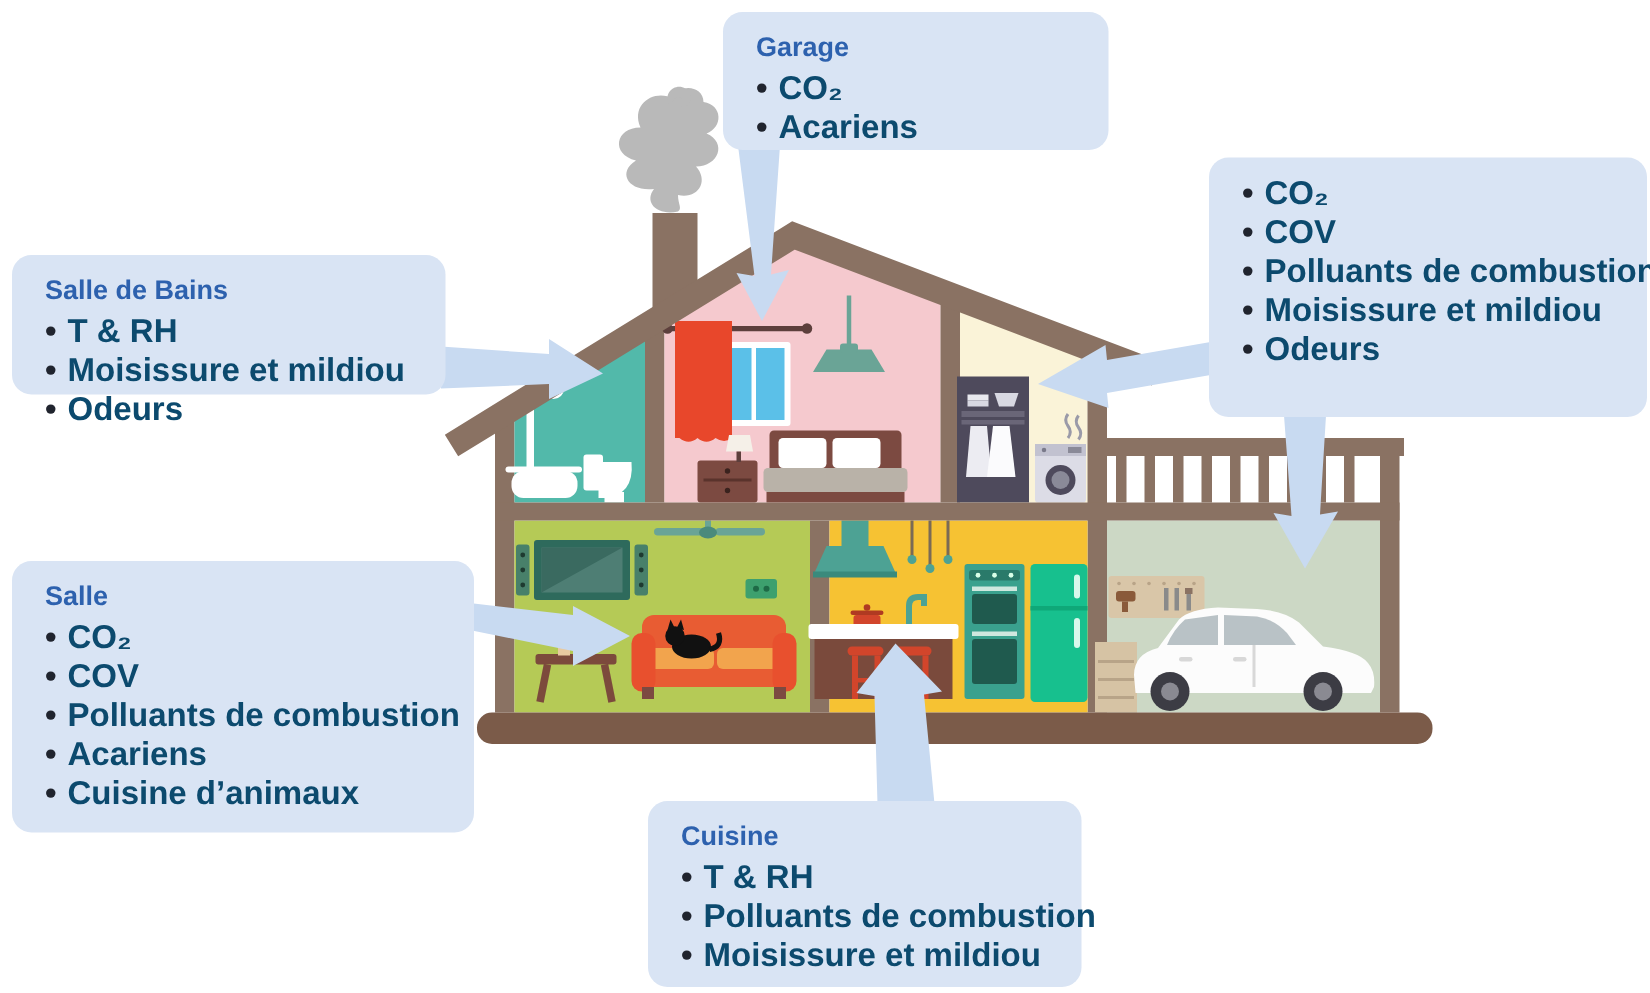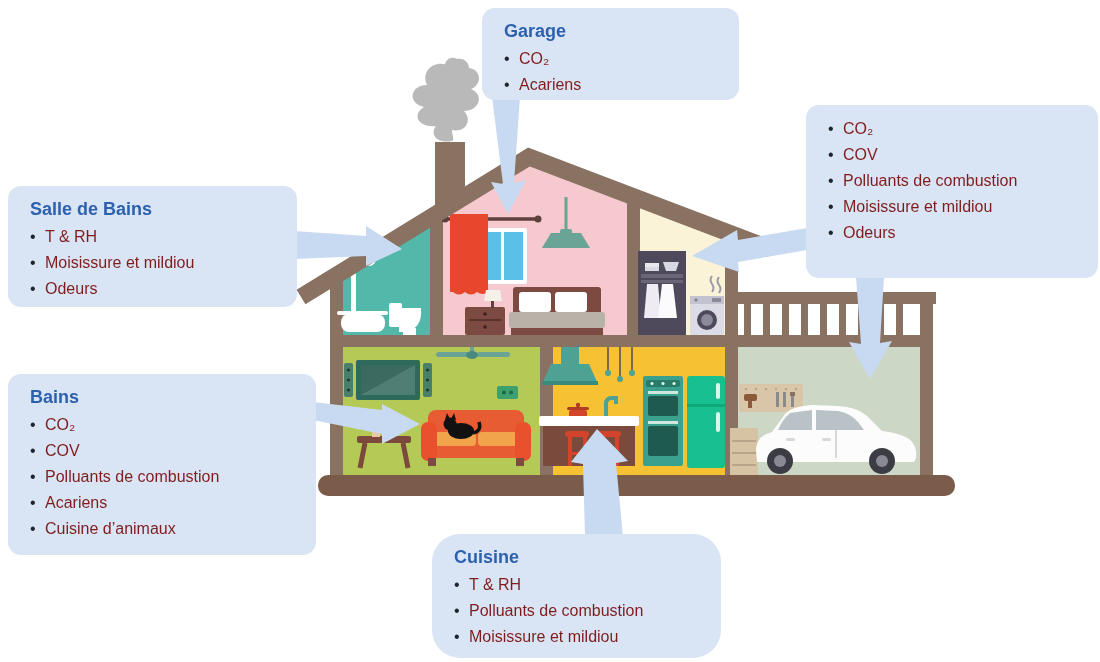--- a/index.html
+++ b/index.html
@@ -2,27 +2,27 @@
 <html><head>
 <meta charset="utf-8">
 <style>
   html,body{margin:0;padding:0;background:#fff;}
   body{font-family:"Liberation Sans","DejaVu Sans",sans-serif;}
   .stage{position:relative;width:1100px;height:662px;background:#fff;overflow:hidden;}
   .house-svg{position:absolute;left:0;top:0;width:1100px;height:662px;}
   .callout{position:absolute;background:#d9e4f4;border-radius:13px;padding:11px 18px 12px 22px;box-sizing:border-box;}
   .callout h3{margin:0 0 3px 0;font-size:18px;font-weight:700;color:#2d61ae;line-height:24px;}
   .callout ul{margin:0;padding:0;list-style:none;}
-  .callout li{font-size:16px;color:#7f1d1d;line-height:26px;white-space:nowrap;}
+  .callout li{font-size:22px;color:#0c4a6e;line-height:26px;white-space:nowrap;font-weight:bold;}
   .callout li::before{content:"•";display:inline-block;width:15px;color:#20242e;}
   .co-chambre{left:482px;top:8px;width:257px;height:92px;}
-  .co-bains{left:8px;top:186px;width:289px;height:121px;}
+  .co-bains{left:8px;top:170px;width:289px;height:93px;}
   .co-garage{left:806px;top:105px;width:292px;height:173px;}
   .co-salon{left:8px;top:374px;width:308px;height:181px;}
-  .co-cuisine{left:432px;top:534px;width:289px;height:124px;border-radius:28px;}
+  .co-cuisine{left:432px;top:534px;width:289px;height:124px;}
 </style>
 </head>
 <body>
 
 <div class="stage">
 
   <svg class="house-svg" viewBox="0 0 1100 662">
 
     <g>
       <path fill="#b9b9b9" d="M452,141 C438,144 429,135 436,126 C419,128 411,115 424,107
@@ -318,21 +318,21 @@
     <ul>
       <li>CO₂</li>
       <li>COV</li>
       <li>Polluants de combustion</li>
       <li>Moisissure et mildiou</li>
       <li>Odeurs</li>
     </ul>
   </div>
 
   <div class="callout co-salon">
-    <h3>Bains</h3>
+    <h3>Salle</h3>
     <ul>
       <li>CO₂</li>
       <li>COV</li>
       <li>Polluants de combustion</li>
       <li>Acariens</li>
       <li>Cuisine d’animaux</li>
     </ul>
   </div>
 
   <div class="callout co-cuisine">

